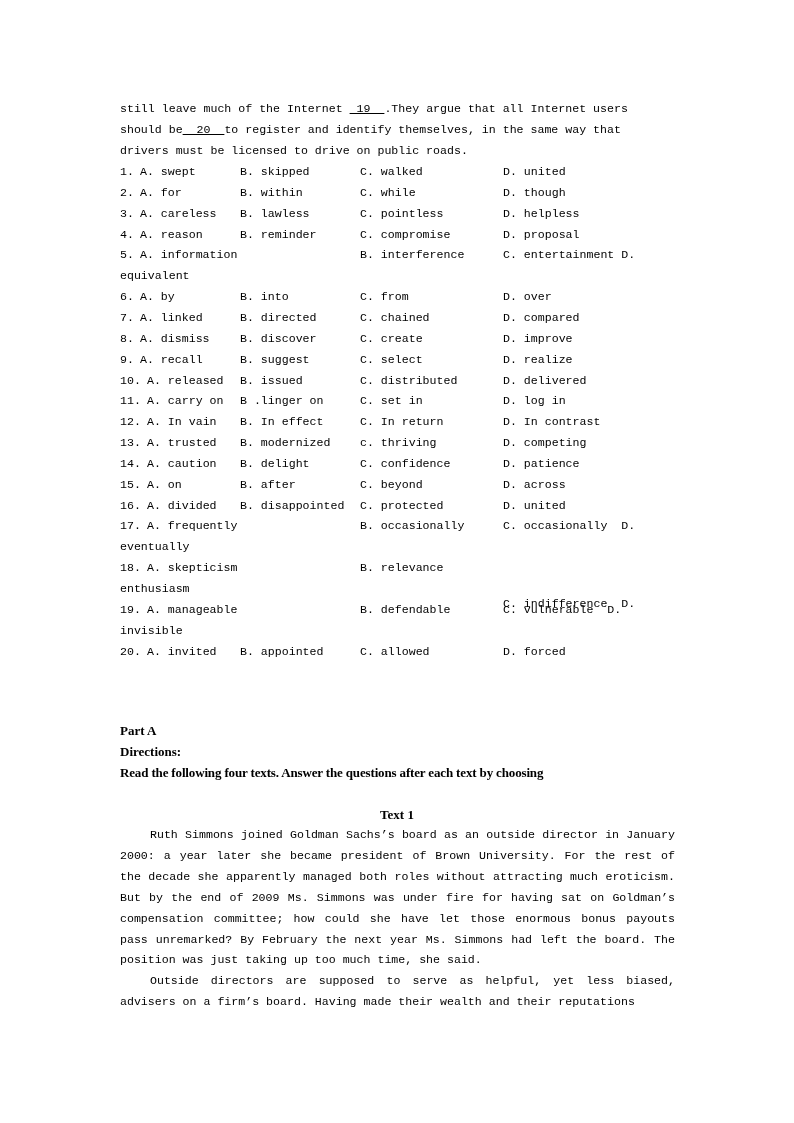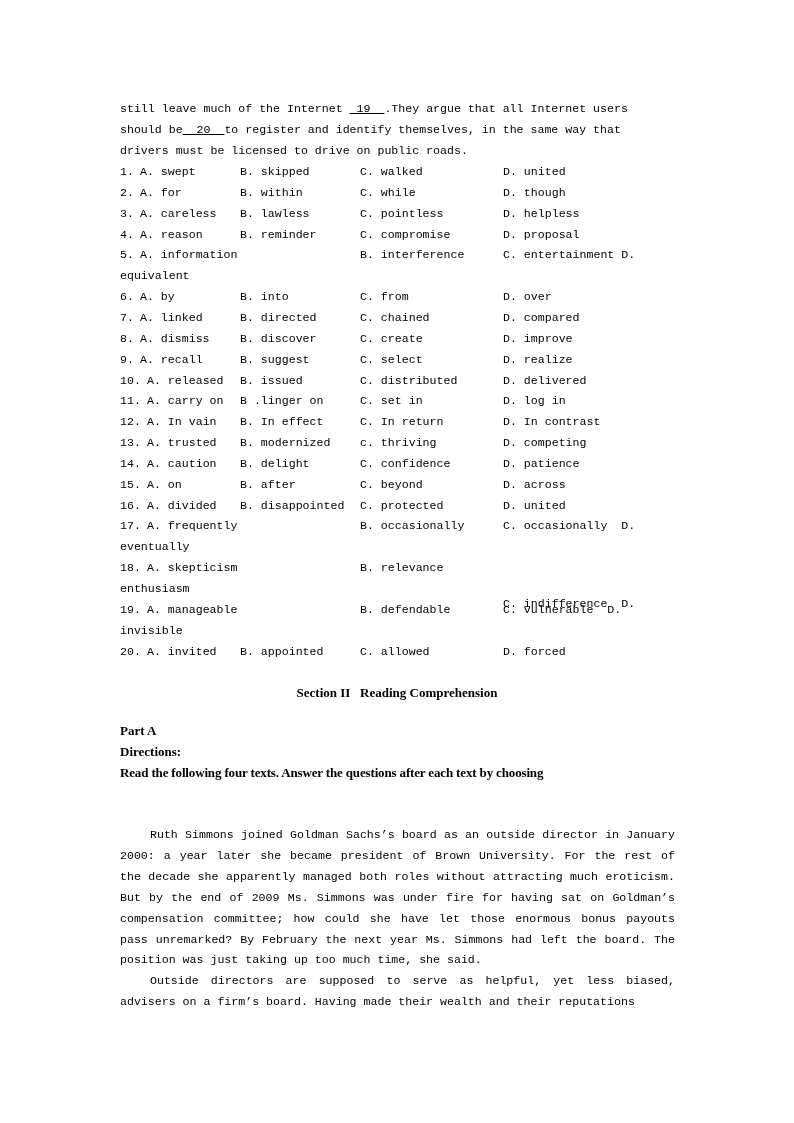--- a/index.html
+++ b/index.html
@@ -160,20 +160,20 @@
       <div class="opt" style="left: 120px; top: 623.7px;">invisible</div>
       <div>
         <div class="opt" style="left: 120px; top: 644.55px;">20.</div>
         <div class="opt" style="left: 147px; top: 644.55px;">A. invited</div>
         <div class="opt" style="left: 240px; top: 644.55px;">B. appointed</div>
         <div class="opt" style="left: 360px; top: 644.55px;">C. allowed</div>
         <div class="opt" style="left: 503px; top: 644.55px;">D. forced</div>
       </div>
     </div>
 
-  <div class="opt bold center" style="top:686px">Section II   Reading Comprehension</div>
   <div class="opt bold" style="left:120px; top:724px">Part A</div>
   <div class="opt bold" style="left:120px; top:745px">Directions:</div>
   <div class="opt bold" style="left:120px; top:766px; letter-spacing:-0.15px">Read the following four texts. Answer the questions after each text by choosing</div>
+  <div class="opt bold center" style="top:808px">Text 1</div>
 
   <div class="para indent" style="top:825px">Ruth Simmons joined Goldman Sachs’s board as an outside director in January 2000: a year later she became president of Brown University. For the rest of the decade she apparently managed both roles without attracting much eroticism. But by the end of 2009 Ms. Simmons was under fire for having sat on Goldman’s compensation committee; how could she have let those enormous bonus payouts pass unremarked? By February the next year Ms. Simmons had left the board. The position was just taking up too much time, she said.</div>
   <div class="para indent" style="top:971px">Outside directors are supposed to serve as helpful, yet less biased, advisers on a firm’s board. Having made their wealth and their reputations</div>
 </div>
 
 </body></html>

